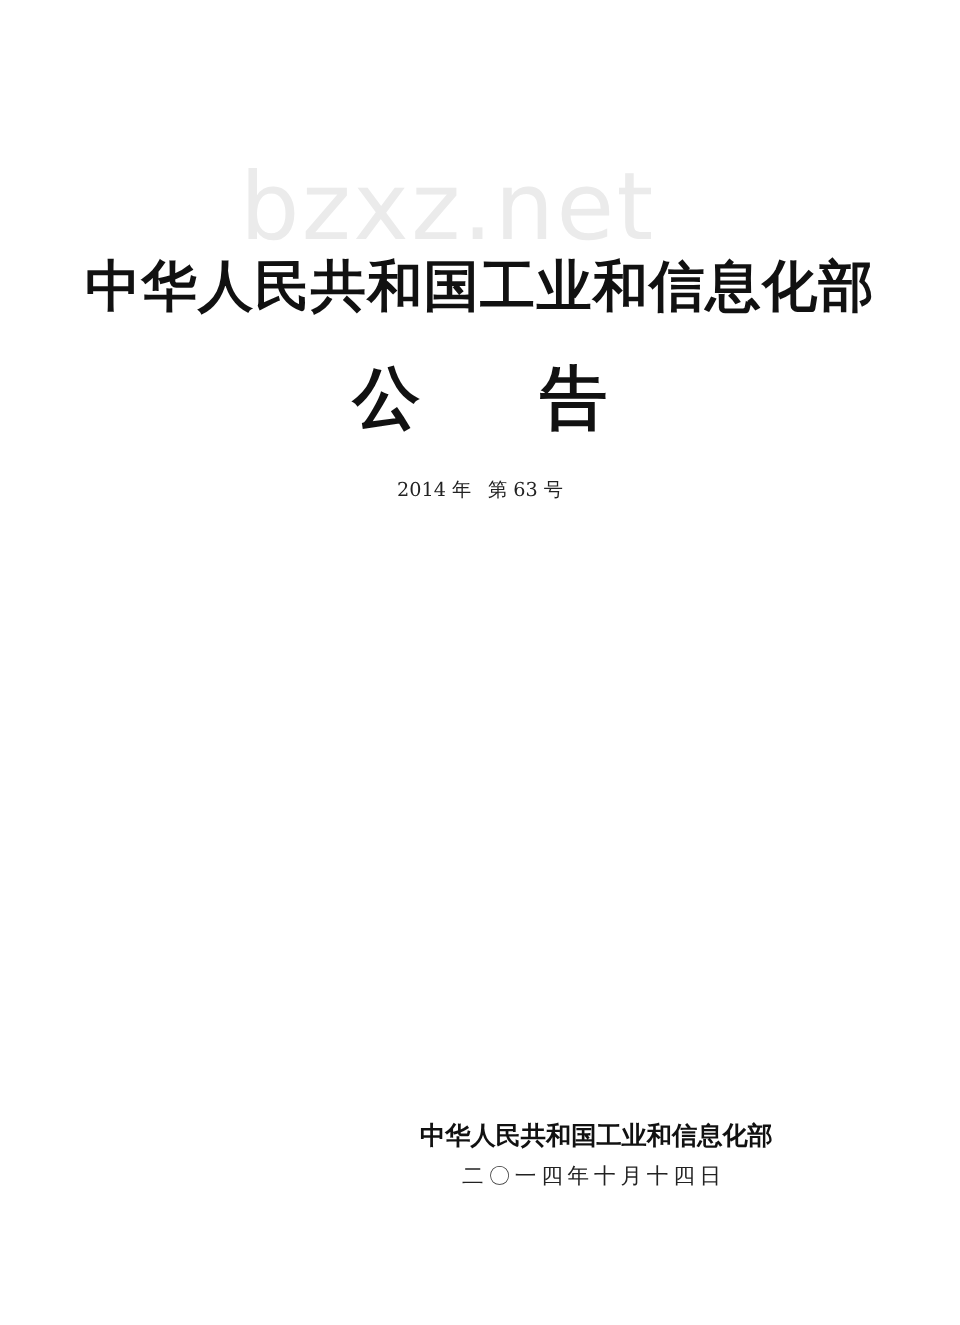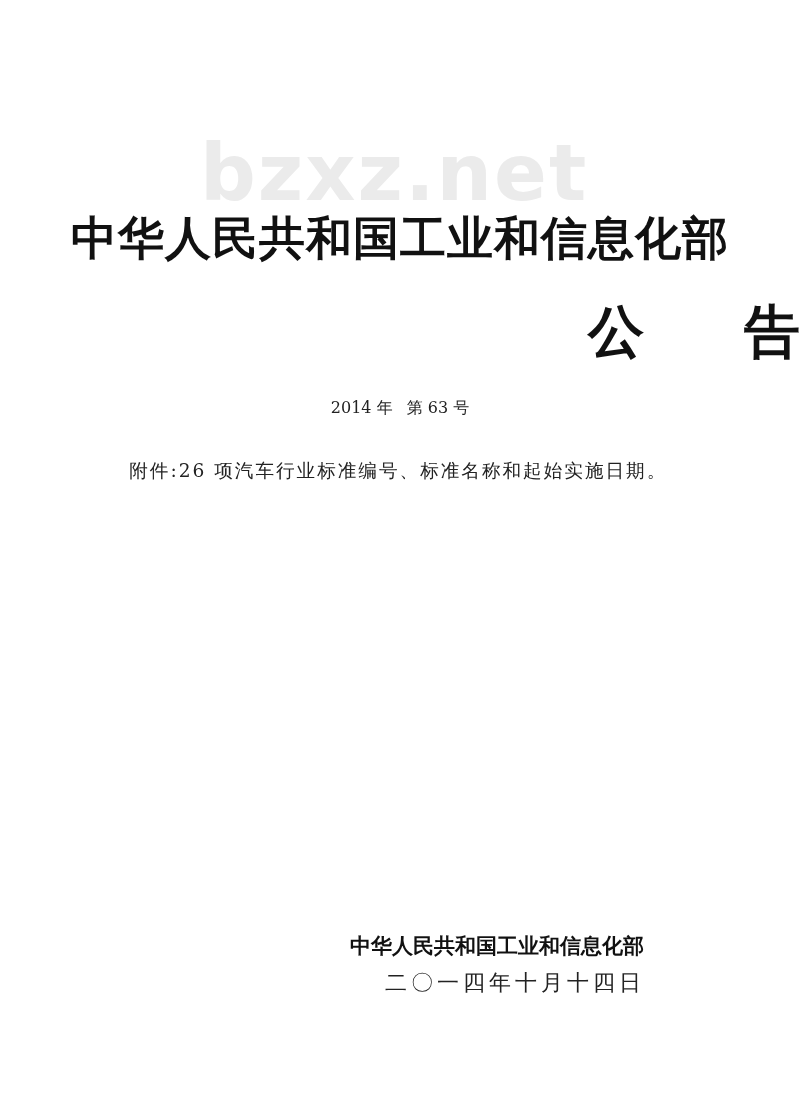--- a/index.html
+++ b/index.html
@@ -9,39 +9,39 @@
       position: relative;
       overflow: hidden;
       font-family: "DejaVu Serif", "Liberation Serif", serif;
       color: #1a1a1a;
     }
     .watermark {
       position: absolute;
       left: 200px; top: 128px;
       width: 360px;
       font-family: "DejaVu Sans", "Liberation Sans", sans-serif;
-      font-weight: bold;
+      font-weight: normal;
       font-size: 78px;
       color: #ebebeb;
       letter-spacing: 2px;
       line-height: 90px;
     }
     .org-title {
       position: absolute;
       left: 0; right: 0; top: 208px;
       text-align: center;
       font-size: 46px;
       font-weight: bold;
       letter-spacing: 1px;
       color: #111;
     }
     .gonggao {
       position: absolute;
       left: 0; right: 0; top: 295px;
-      text-align: right;
+      text-align: center;
       font-size: 56px;
       font-weight: bold;
       color: #111;
       word-spacing: 0;
     }
     .gonggao span { display: inline-block; }
     .gonggao .gap { width: 100px; }
     .issue {
       position: absolute;
       left: 0; right: 0; top: 398px;
@@ -64,38 +64,37 @@
     .signature {
       position: absolute;
       left: 350px; top: 932px;
       font-size: 21px;
       font-weight: bold;
       color: #111;
     }
     .date {
       position: absolute;
       left: 385px; top: 968px;
-      font-size: 22px;
+      font-size: 18px;
       letter-spacing: 4px;
       color: #222;
     }
   </style>
 </head>
 <body>
 
 <div class="watermark">bzxz.net</div>
 
 <div class="org-title">中华人民共和国工业和信息化部</div>
 
 <div class="gonggao">
   <span>公</span><span class="gap"></span><span>告</span>
 </div>
 
 <div class="issue">
   <span>2014 年</span><span class="sp"></span><span>第 63 号</span>
 </div>
 
 <div class="body-text">
-  <p>附件:26 项汽车行业标准编号、标准名称和起始实施日期。</p>
 </div>
 
 <div class="signature">中华人民共和国工业和信息化部</div>
 <div class="date">二〇一四年十月十四日</div>
 
 </body></html>

